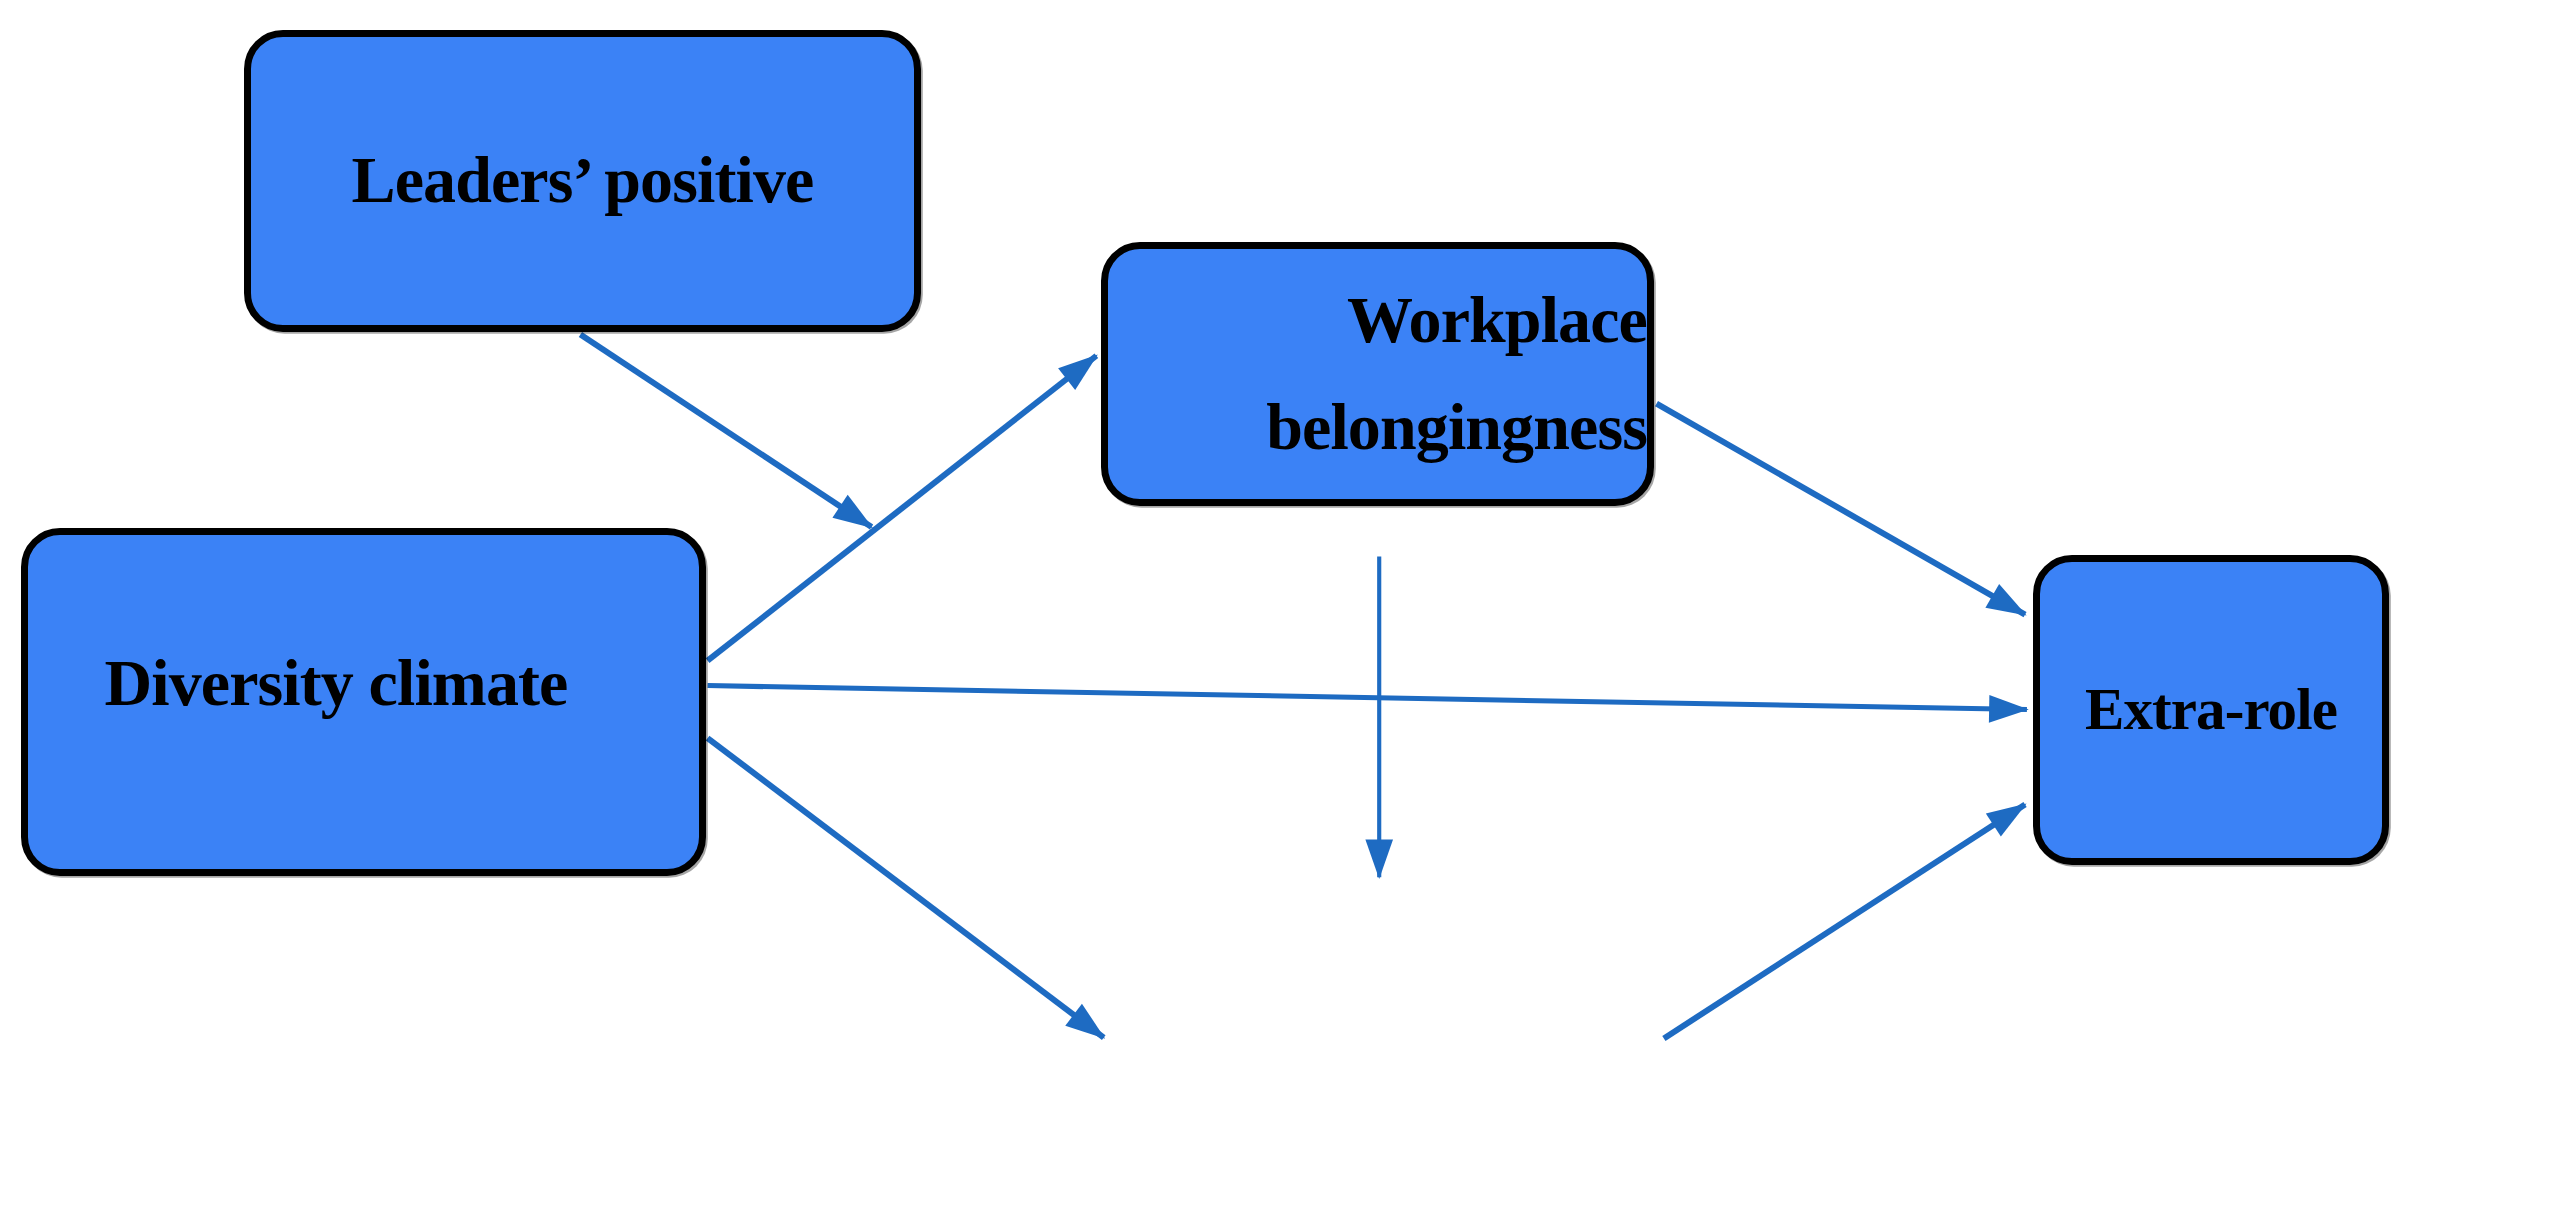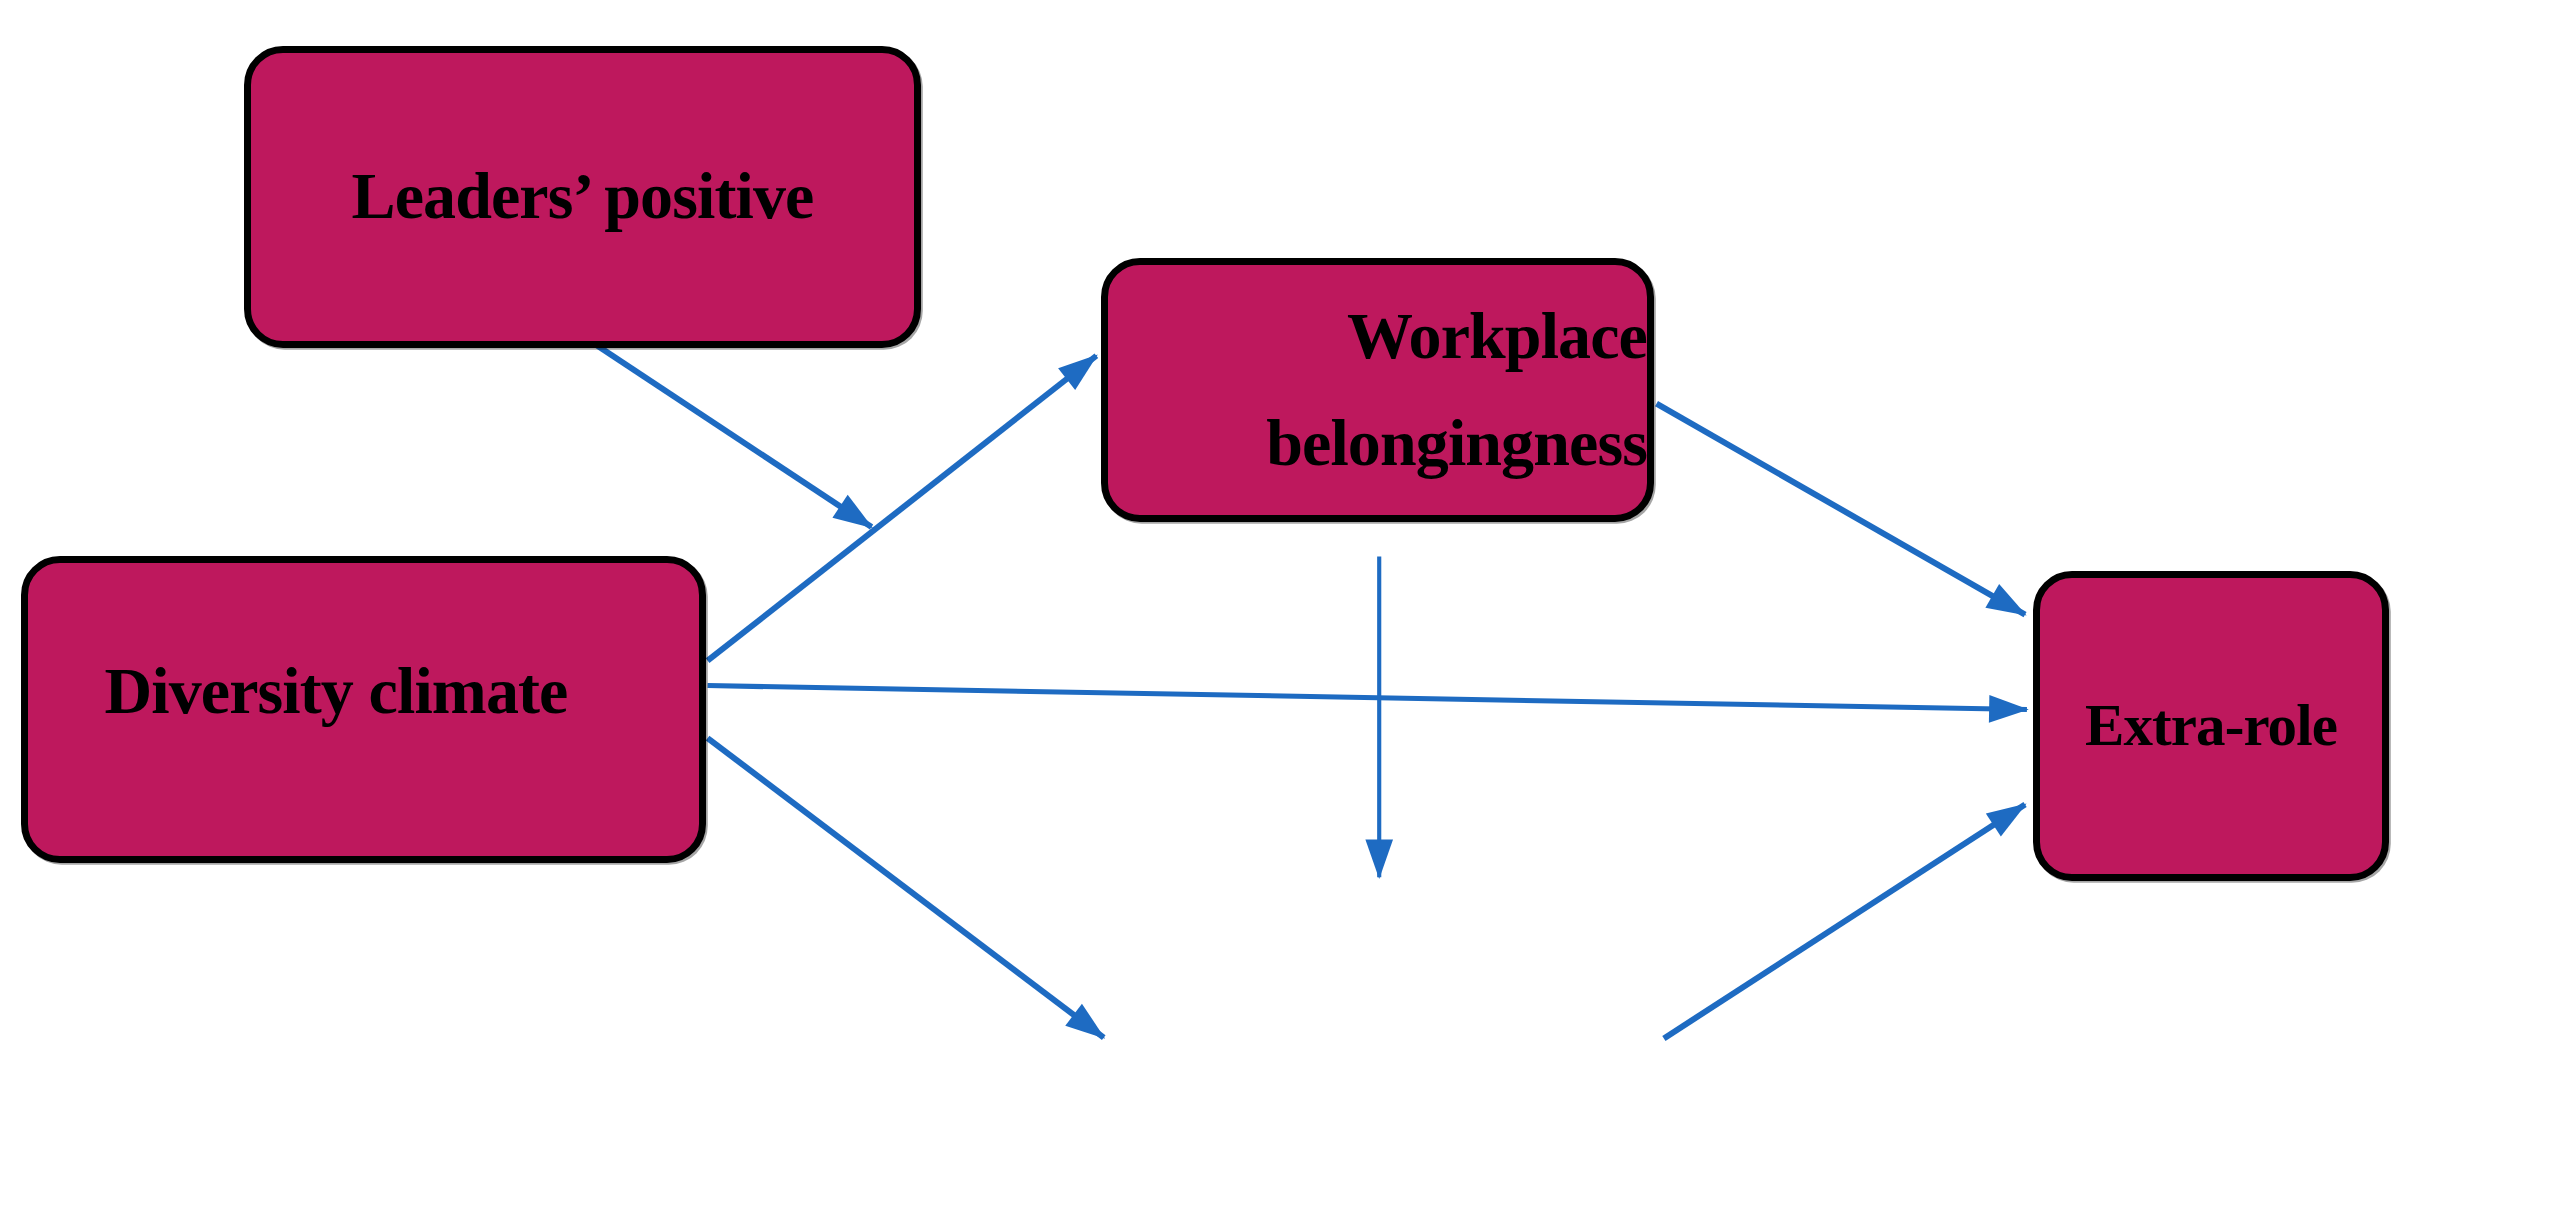--- a/index.html
+++ b/index.html
@@ -20,43 +20,42 @@
     left: 0;
     top: 0;
     width: 2576px;
     height: 1221px;
     z-index: 1;
     pointer-events: none;
   }
   .node {
     position: absolute;
     box-sizing: border-box;
-    background: #be185d;
+    background: #3b82f6;
     border: 7.4px solid #000000;
     border-radius: 39px;
     display: flex;
     flex-direction: column;
     align-items: center;
     justify-content: center;
     text-align: center;
     color: #000000;
     font-weight: bold;
     font-size: 66px;
     line-height: 1.62;
     z-index: 2;
     box-shadow: 1.8px 1.8px 0 rgba(0,0,0,0.35);
-    margin-top: 16px;
   }
   .node .line {
     display: block;
     white-space: nowrap;
     letter-spacing: -0.9px;
   }
   #node-leaders   { left: 244px;  top: 29.5px;  width: 677px; height: 302px; }
-  #node-diversity { left: 21px;   top: 540px; width: 685px; height: 307px;
+  #node-diversity { left: 21px;   top: 528px; width: 685px; height: 348px;
                     padding-right: 55px; padding-bottom: 37px; }
   #node-workplace { left: 1101px; top: 242px; width: 553px; height: 264px; align-items: flex-end; }
   #node-thriving  { left: 1110px; top: 884px; width: 551px; height: 306px; }
   #node-extrarole { left: 2033px; top: 555px; width: 356px; height: 310px;
                     font-size: 59px; align-items: center; }
 </style>
 </head>
 <body>
 
 <div class="canvas">

